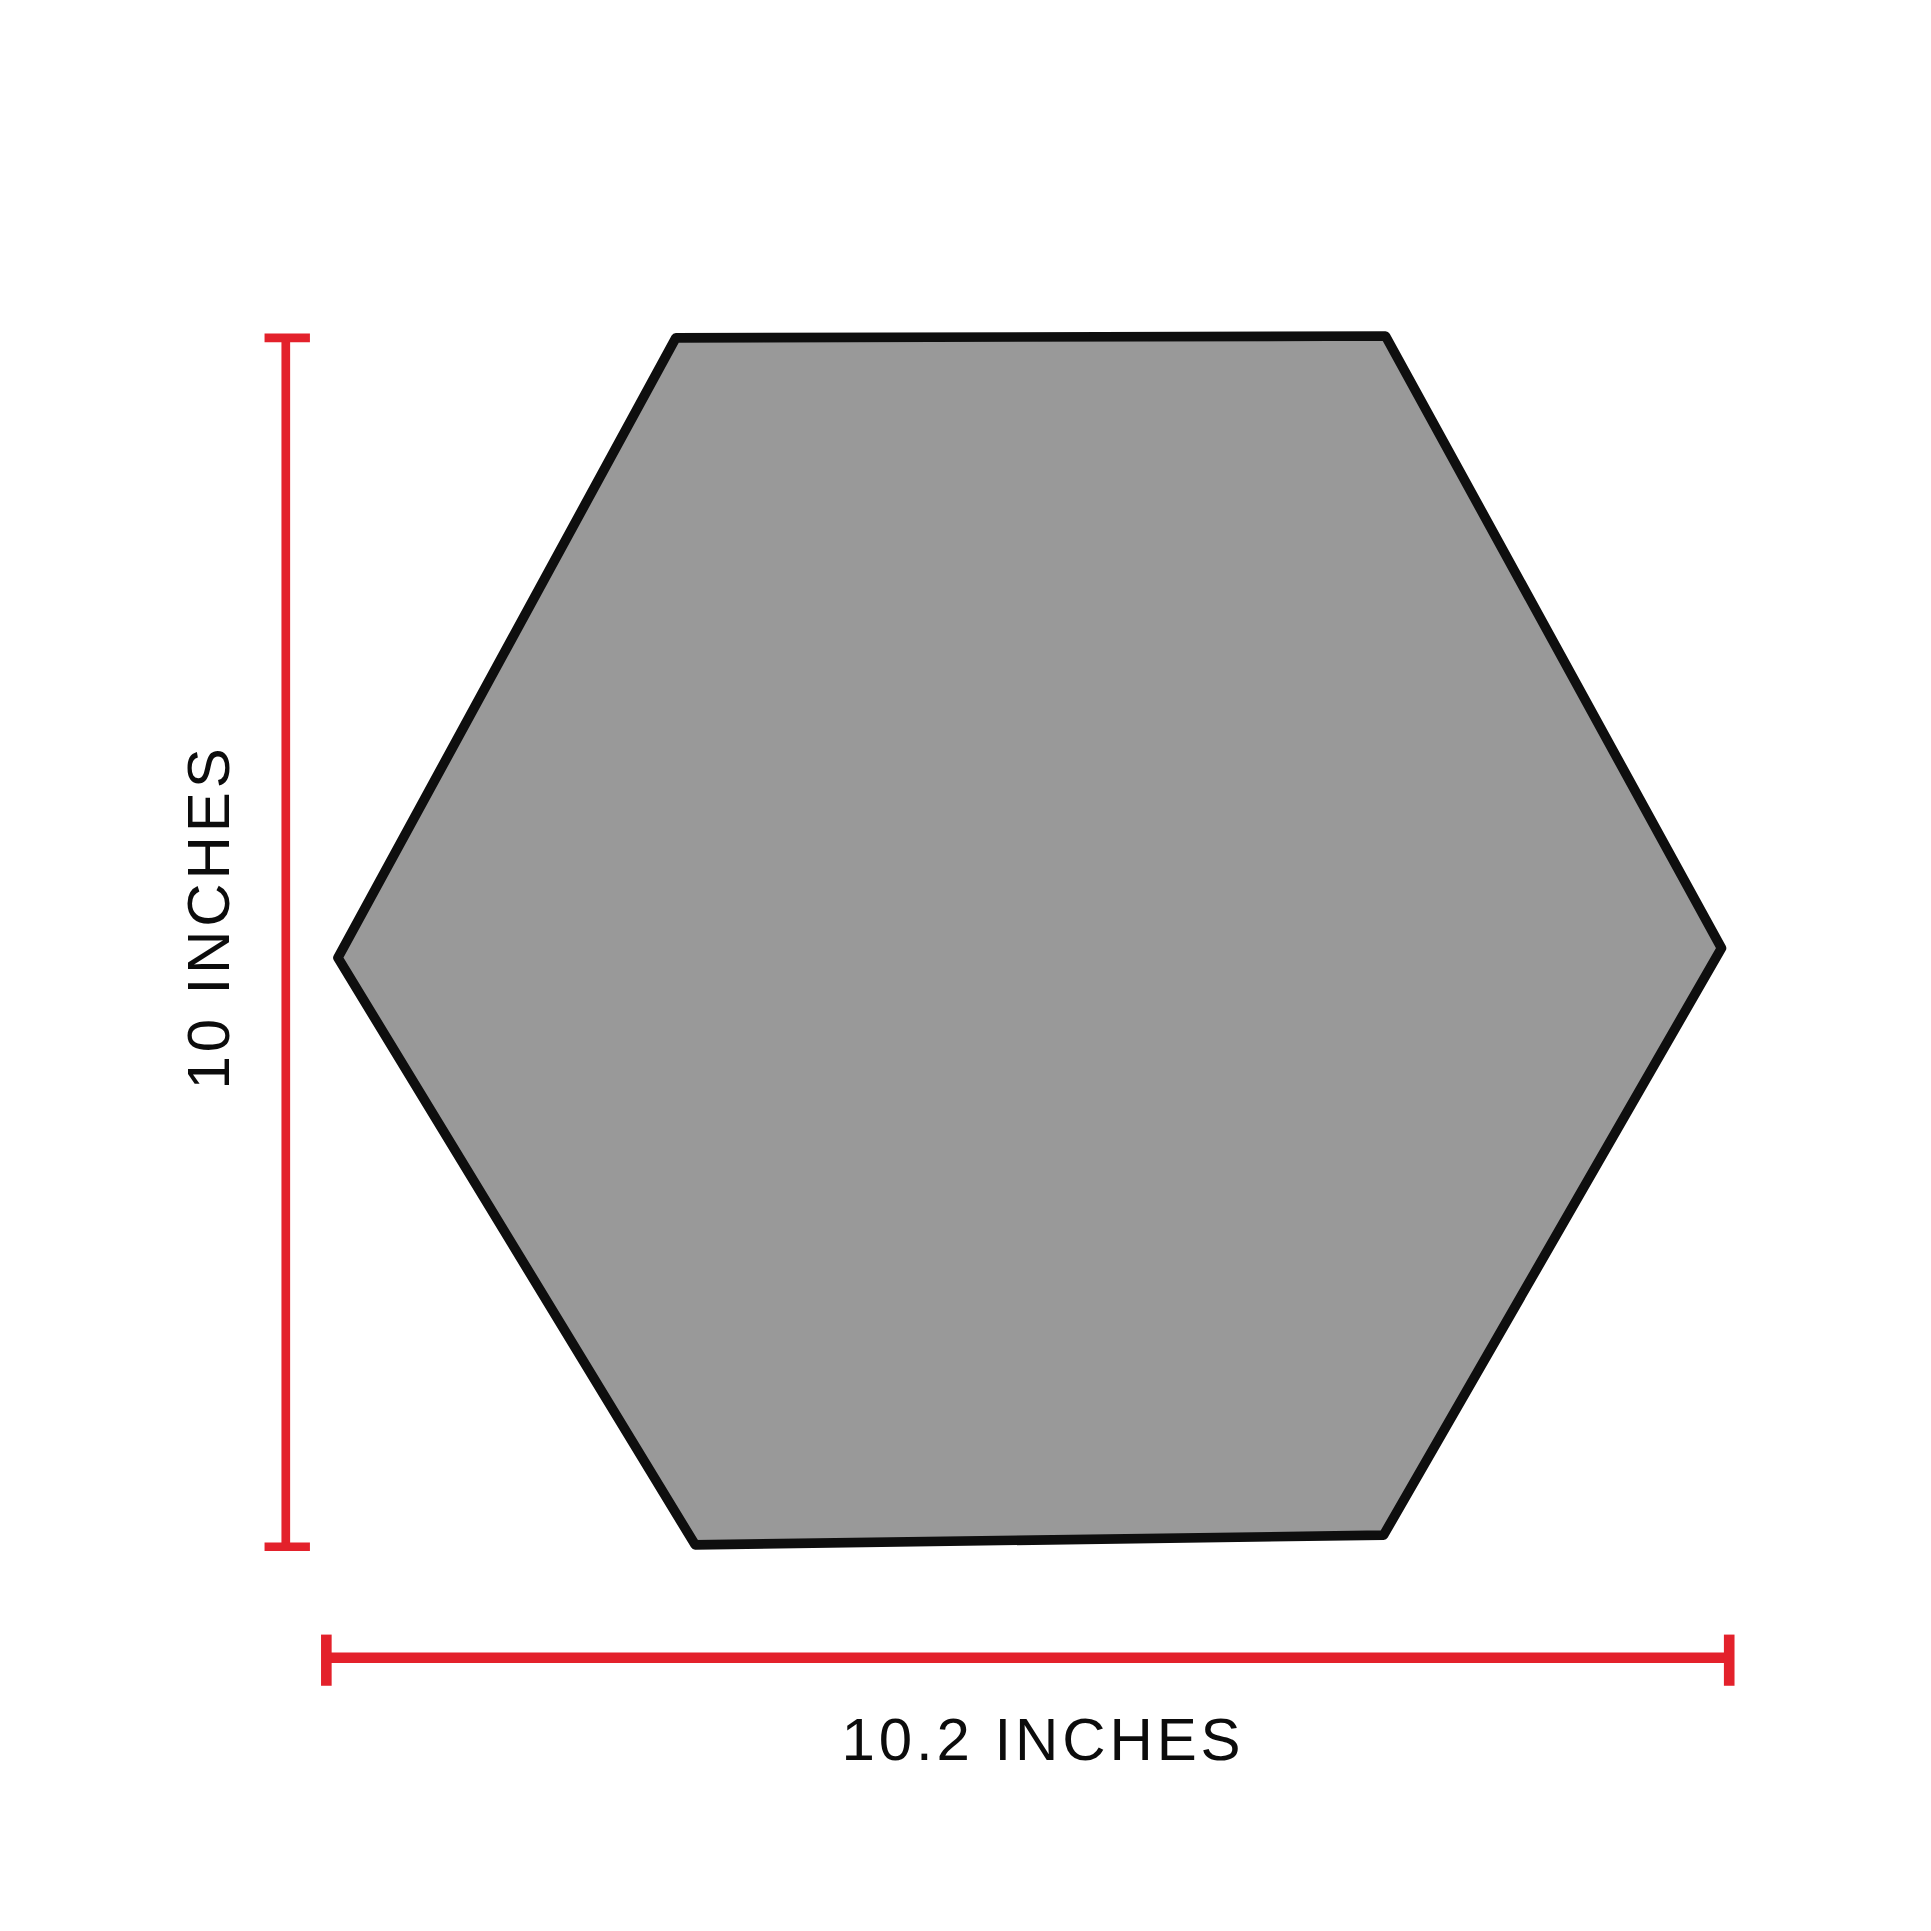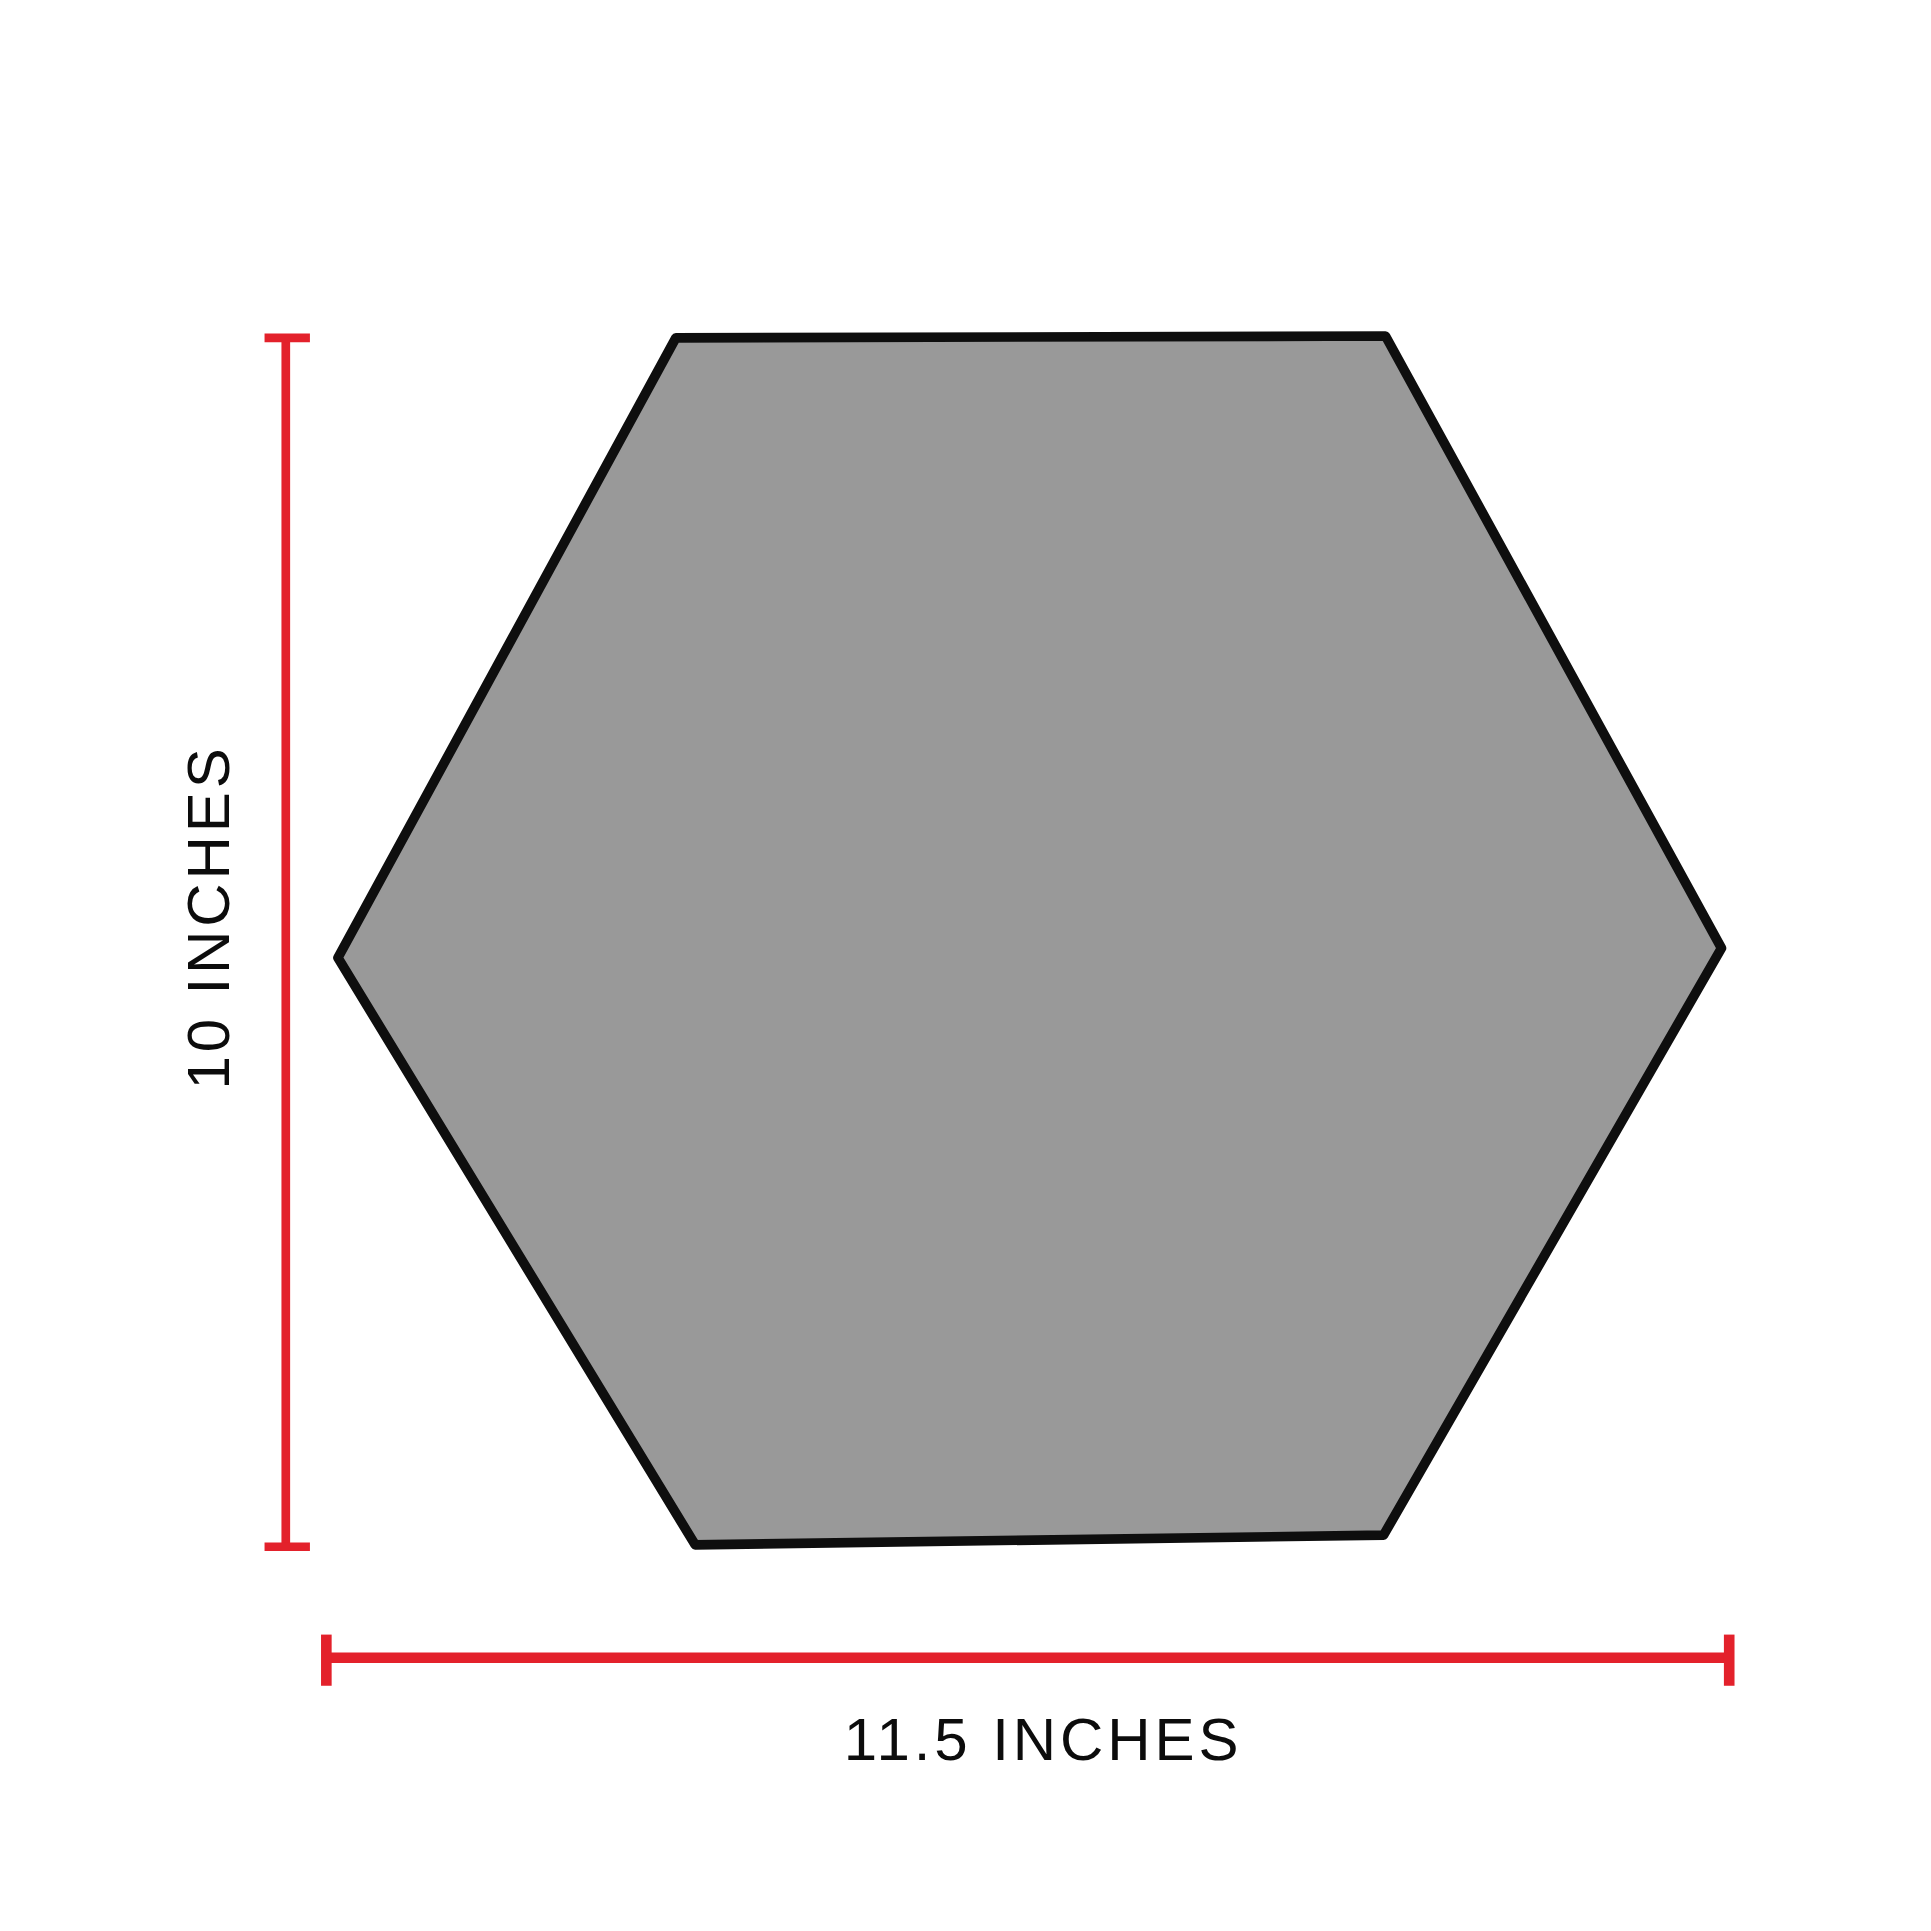--- a/index.html
+++ b/index.html
@@ -60,16 +60,16 @@
 
     <g>
       <line x1="338" y1="1717" x2="1791" y2="1717" stroke-width="11" stroke="#e3212b"></line>
       <line x1="338" y1="1693" x2="338" y2="1746" stroke-width="11" stroke="#e3212b"></line>
       <line x1="1791" y1="1693" x2="1791" y2="1746" stroke-width="11" stroke="#e3212b"></line>
     </g>
   </svg>
 
   <div class="dim-label dim-label-vertical">10 INCHES</div>
 
-  <div class="dim-label dim-label-horizontal">11.5 INCHES</div>
+  <div class="dim-label dim-label-horizontal">10.2 INCHES</div>
 
 </div>
 
 
 </body></html>

